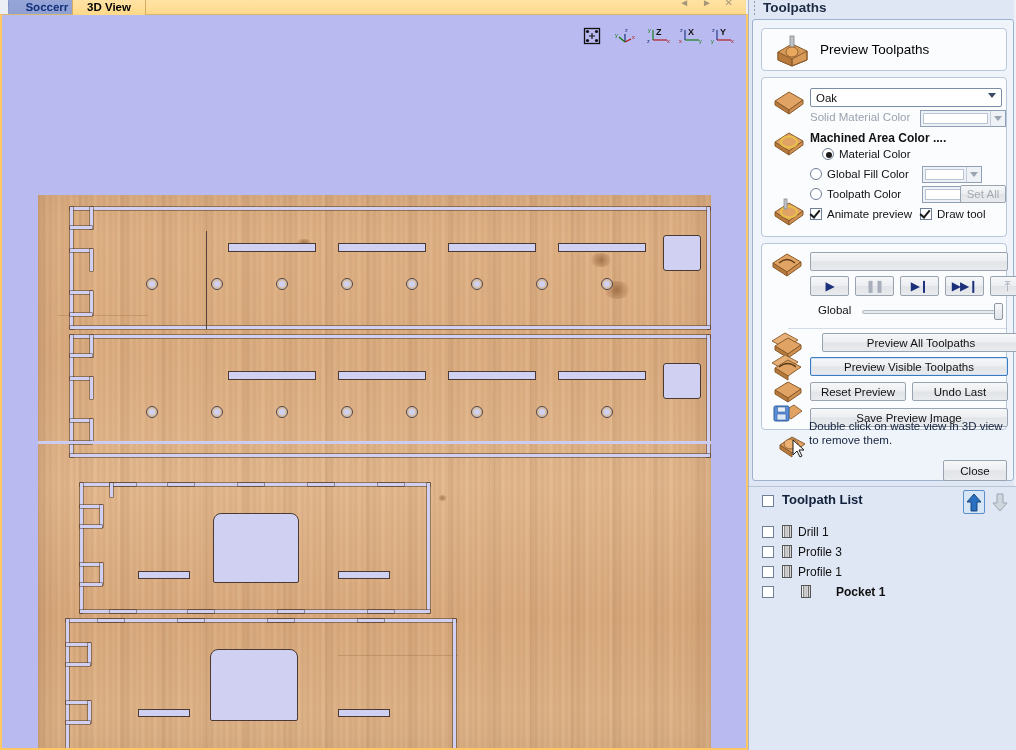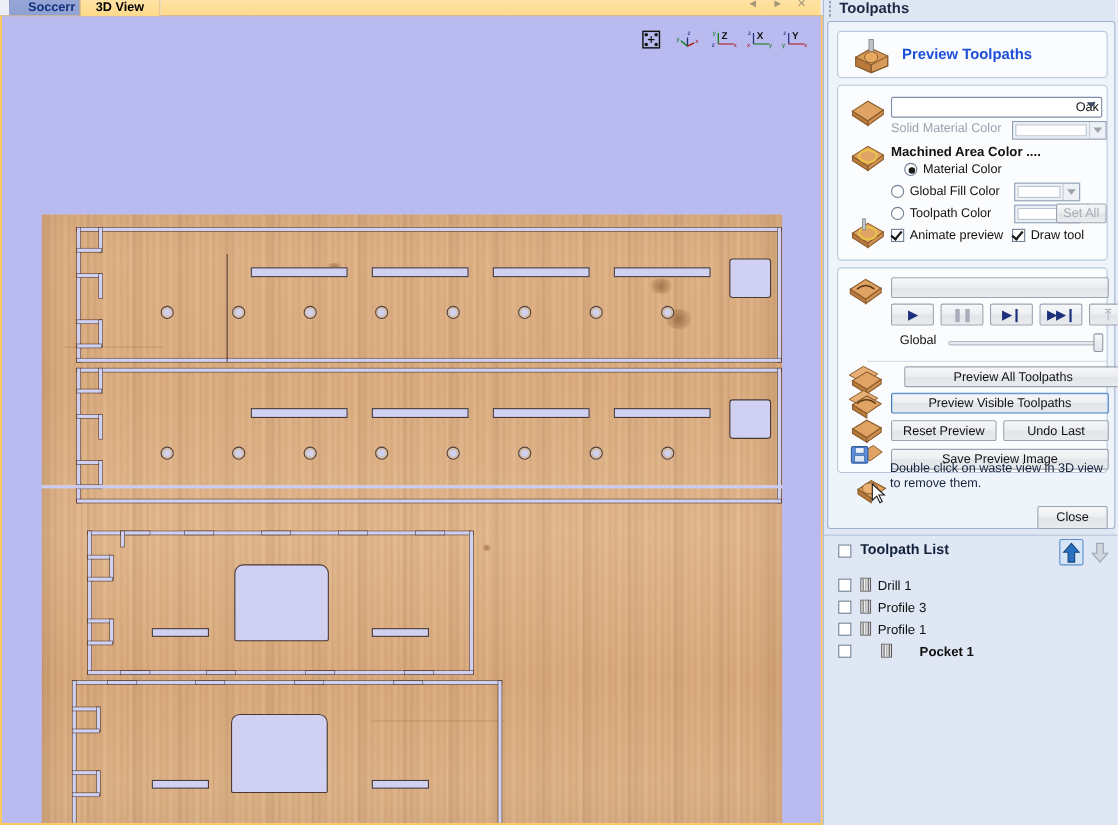--- a/index.html
+++ b/index.html
@@ -153,21 +153,21 @@
     background: #fbfcfe;
     border: 1px solid #b8c7da;
     border-radius: 4px;
   }
   #grp-title { top: 8px; height: 43px; }
   #grp-material { top: 57px; height: 160px; }
   #grp-playback { top: 223px; height: 187px; }
 
   .title-text {
     position: absolute; left: 58px; top: 13px;
-    font-size: 13.5px; font-weight: bold; color: #1d4ed8;
+    font-size: 13.5px; font-weight: normal; color: #000000;
   }
 
   .icon-box { position: absolute; }
   .icon-box svg { display: block; }
 
   select.combo {
     font-family: "Liberation Sans", sans-serif; font-size: 11.5px;
     height: 19px; padding: 0 2px 0 5px;
     border: 1px solid #7c8da5; background: #fff; color: #111;
     border-radius: 2px;
@@ -475,21 +475,21 @@
 
         <span class="icon-box" style="left:10px;top:8px;">
           <svg width="34" height="30" viewBox="0 0 34 30">
             <path d="M3 15 L17 6 L31 14 L17 24 Z" fill="#e0a364" stroke="#8a5b2b" stroke-width="1"></path>
             <path d="M3 15 L17 24 L17 28 L3 19 Z" fill="#b87a3c" stroke="#8a5b2b" stroke-width="1"></path>
             <path d="M17 24 L31 14 L31 18 L17 28 Z" fill="#cf8f50" stroke="#8a5b2b" stroke-width="1"></path>
           </svg>
         </span>
 
         <span class="combo-wrap" style="left:48px;top:10px;">
-          <select class="combo" style="width:192px;text-align:right;">
+          <select class="combo" style="width:192px;">
             <option>Oak</option>
           </select>
           <i class="combo-arrow"></i>
         </span>
 
         <span class="lbl disabled" style="left:48px;top:33px;">Solid Material Color</span>
         <span class="colorpicker disabled" style="left:158px;top:32px;width:86px;">
           <span class="swatch"></span>
           <span class="cp-arrow">
               <i></i>

